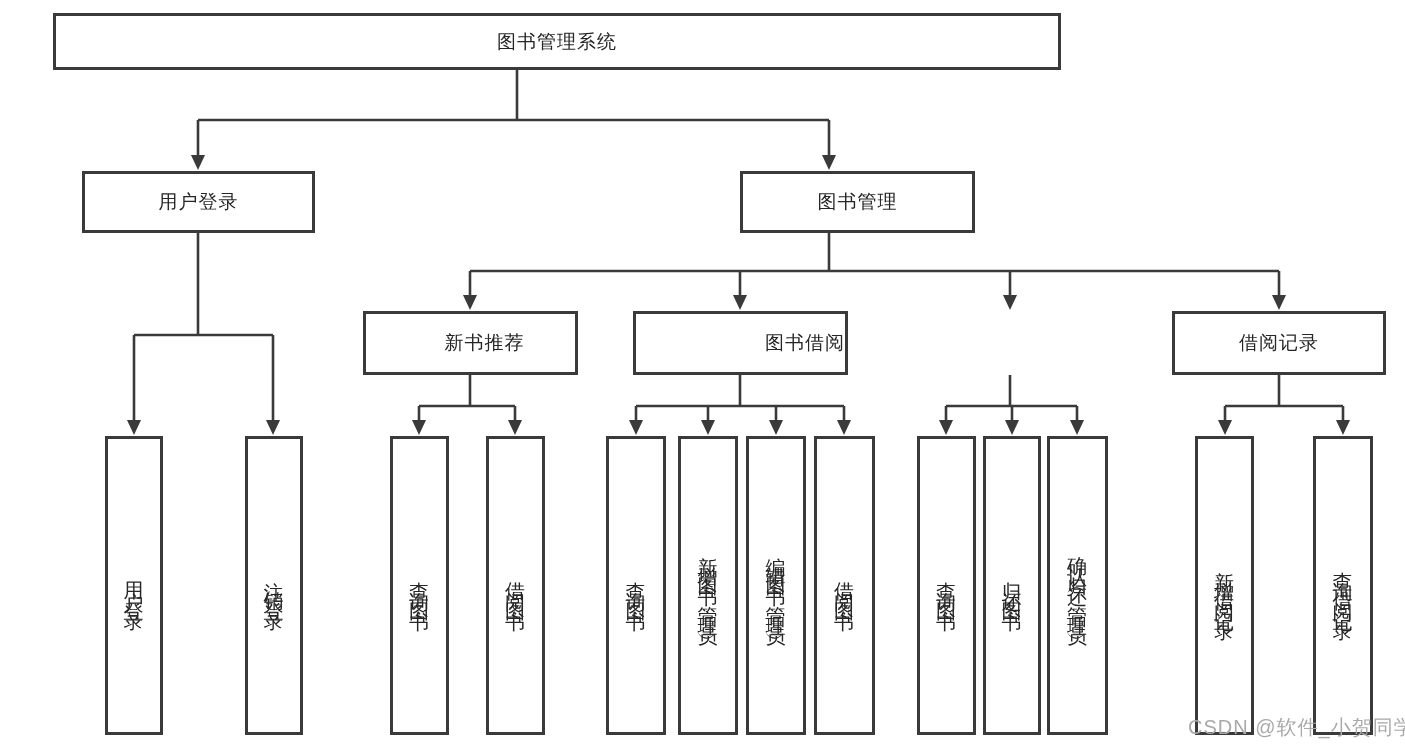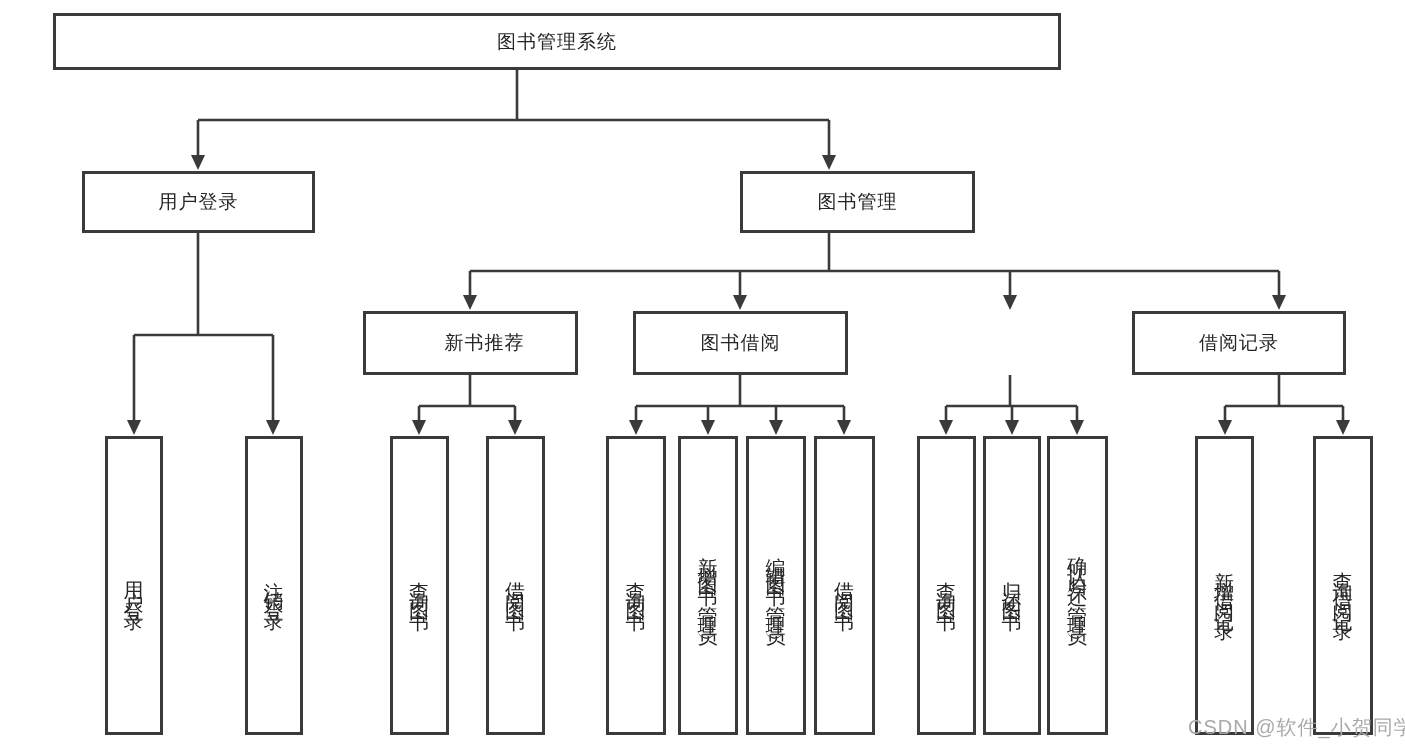--- a/index.html
+++ b/index.html
@@ -115,24 +115,24 @@
   <div class="node hnode" style="left:82px;top:171px;width:233px;height:62px;">
     <span>用户登录</span>
   </div>
   <div class="node hnode" style="left:740px;top:171px;width:235px;height:62px;">
     <span>图书管理</span>
   </div>
 
   <div class="node hnode" style="left:363px;top:311px;width:215px;height:64px;padding-left:28px;">
     <span>新书推荐</span>
   </div>
-  <div class="node hnode" style="left:633px;top:311px;width:215px;height:64px;">
+  <div class="node hnode" style="left:633px;top:311px;width:215px;height:64px;justify-content:flex-end;">
     <span>图书借阅</span>
   </div>
-  <div class="node hnode" style="left:1132px;top:311px;width:214px;height:64px;">
+  <div class="node hnode" style="left:1172px;top:311px;width:214px;height:64px;">
     <span>借阅记录</span>
   </div>
 
   <div class="node vnode" style="left:105px;top:436px;width:58px;height:299px;">
     <span class="vtext">用户登录</span>
   </div>
   <div class="node vnode" style="left:245px;top:436px;width:58px;height:299px;">
     <span class="vtext">注销登录</span>
   </div>
 

